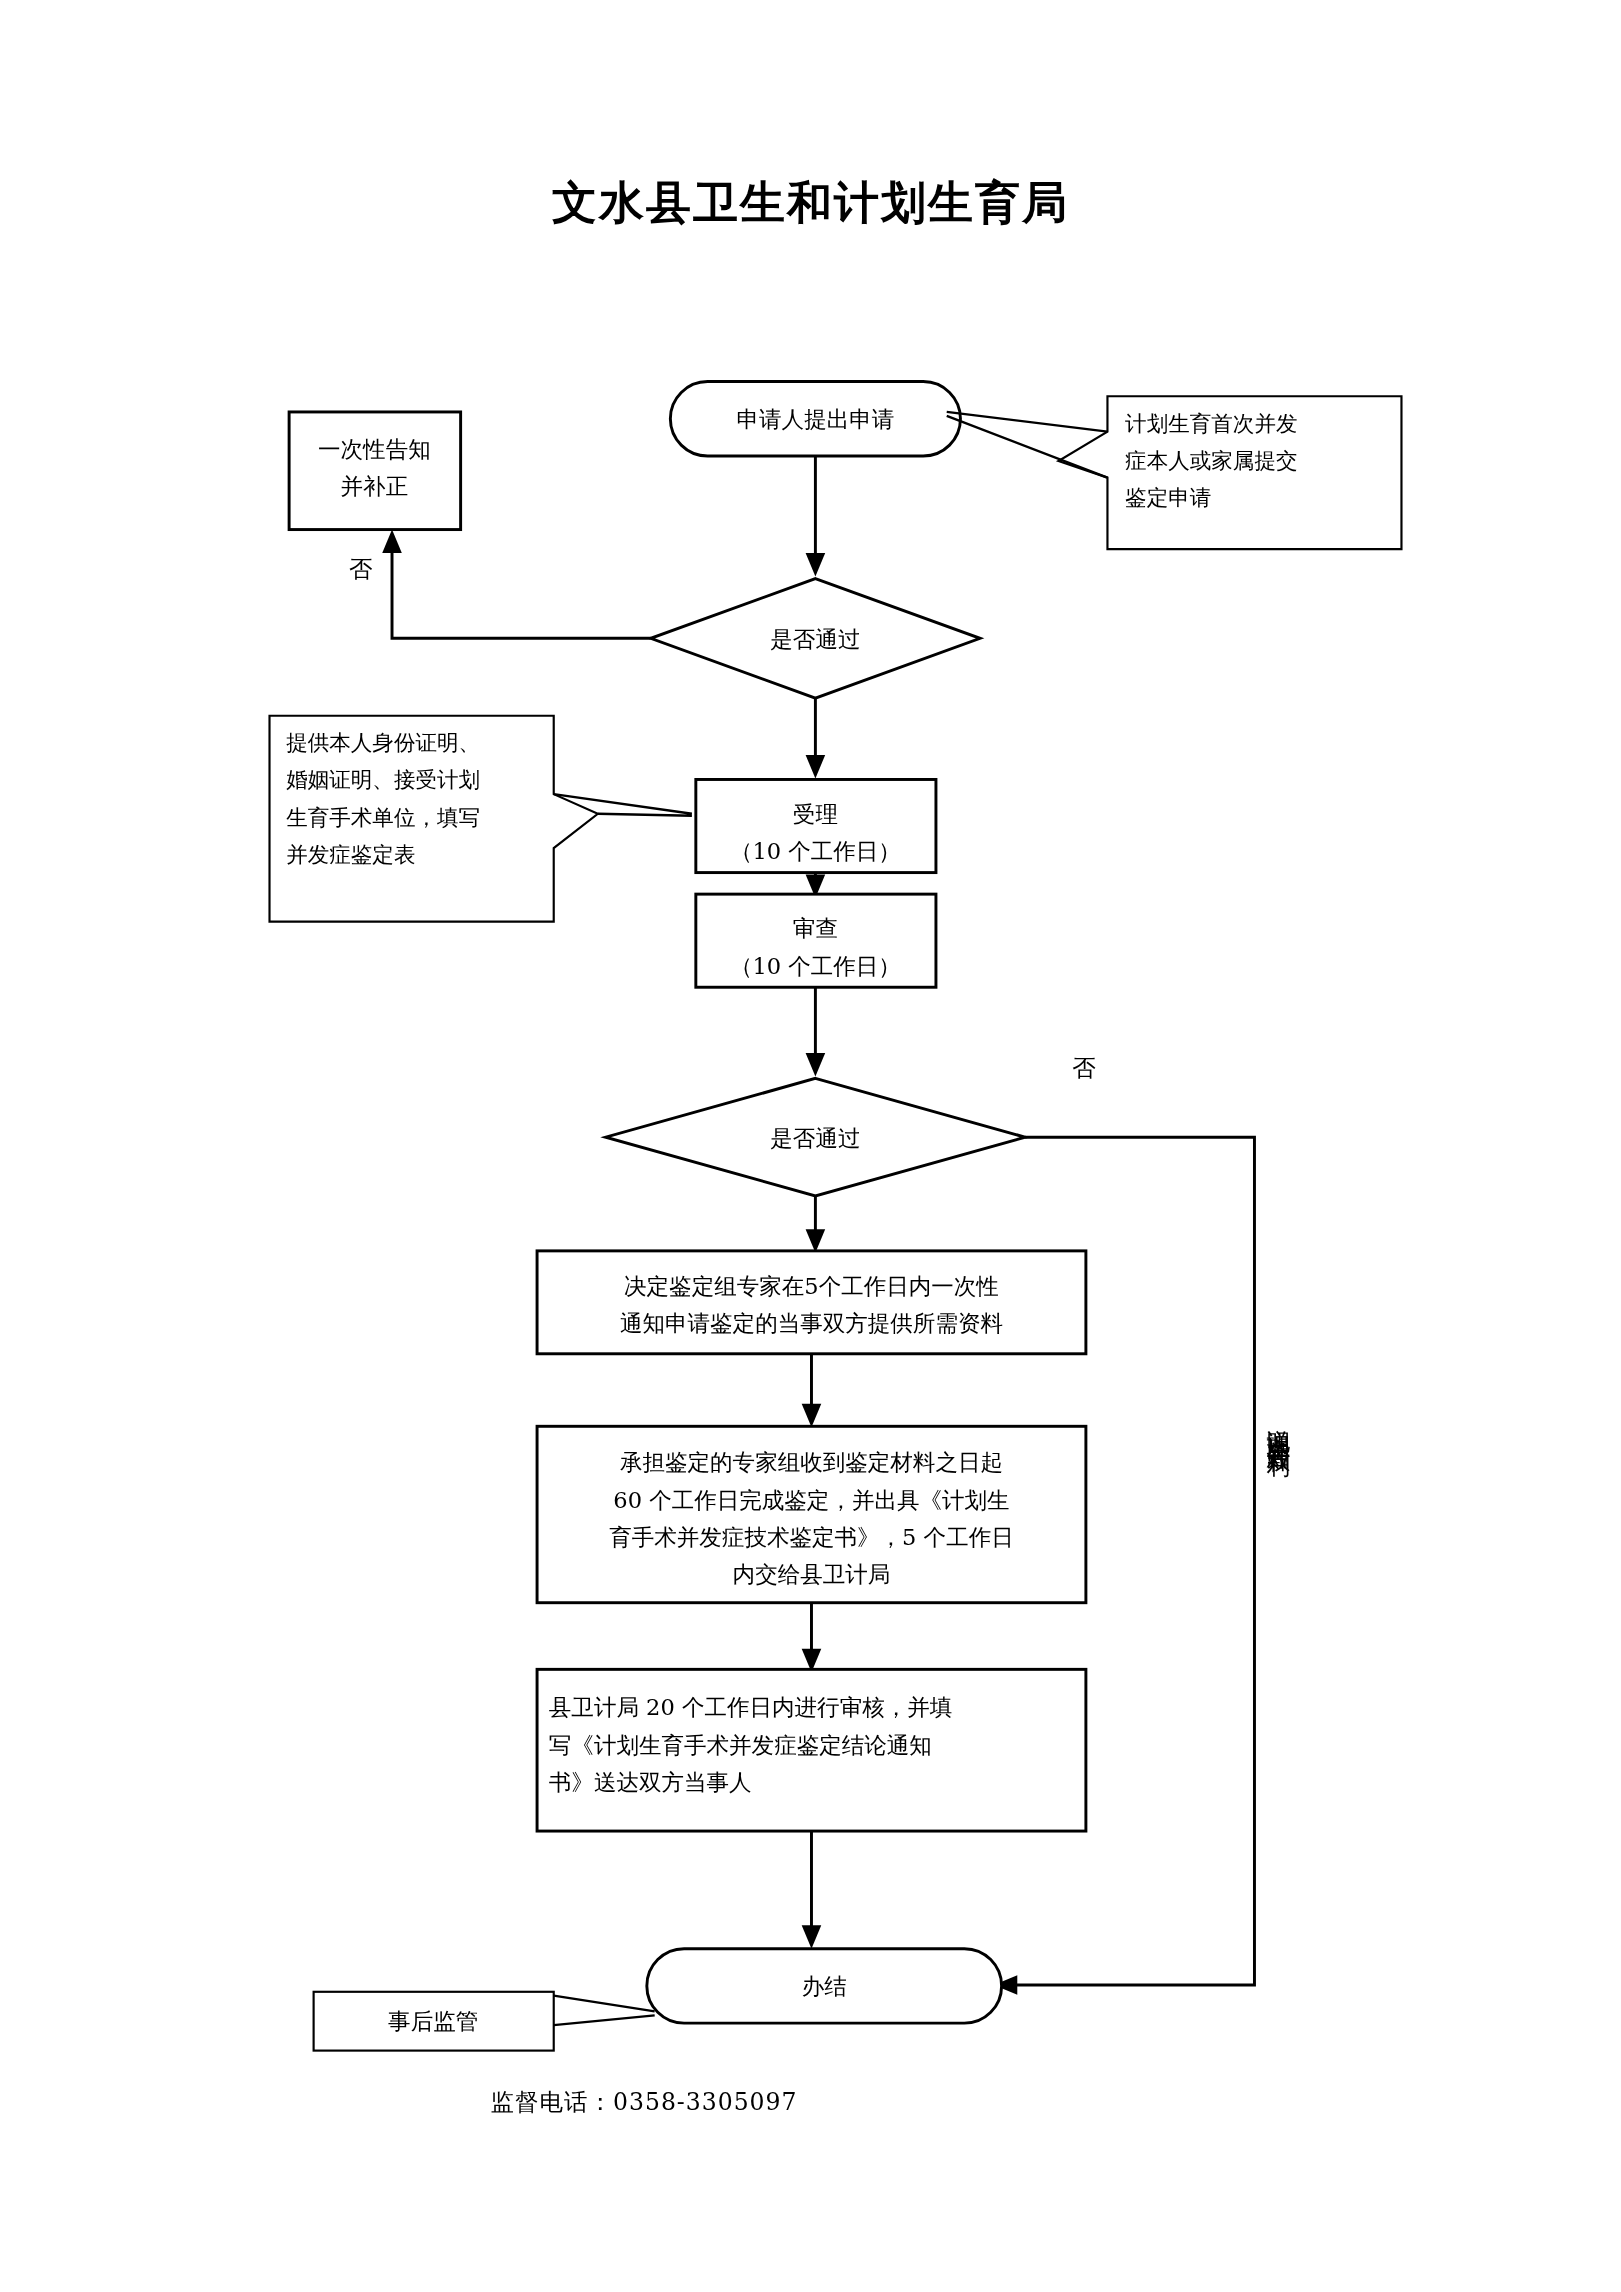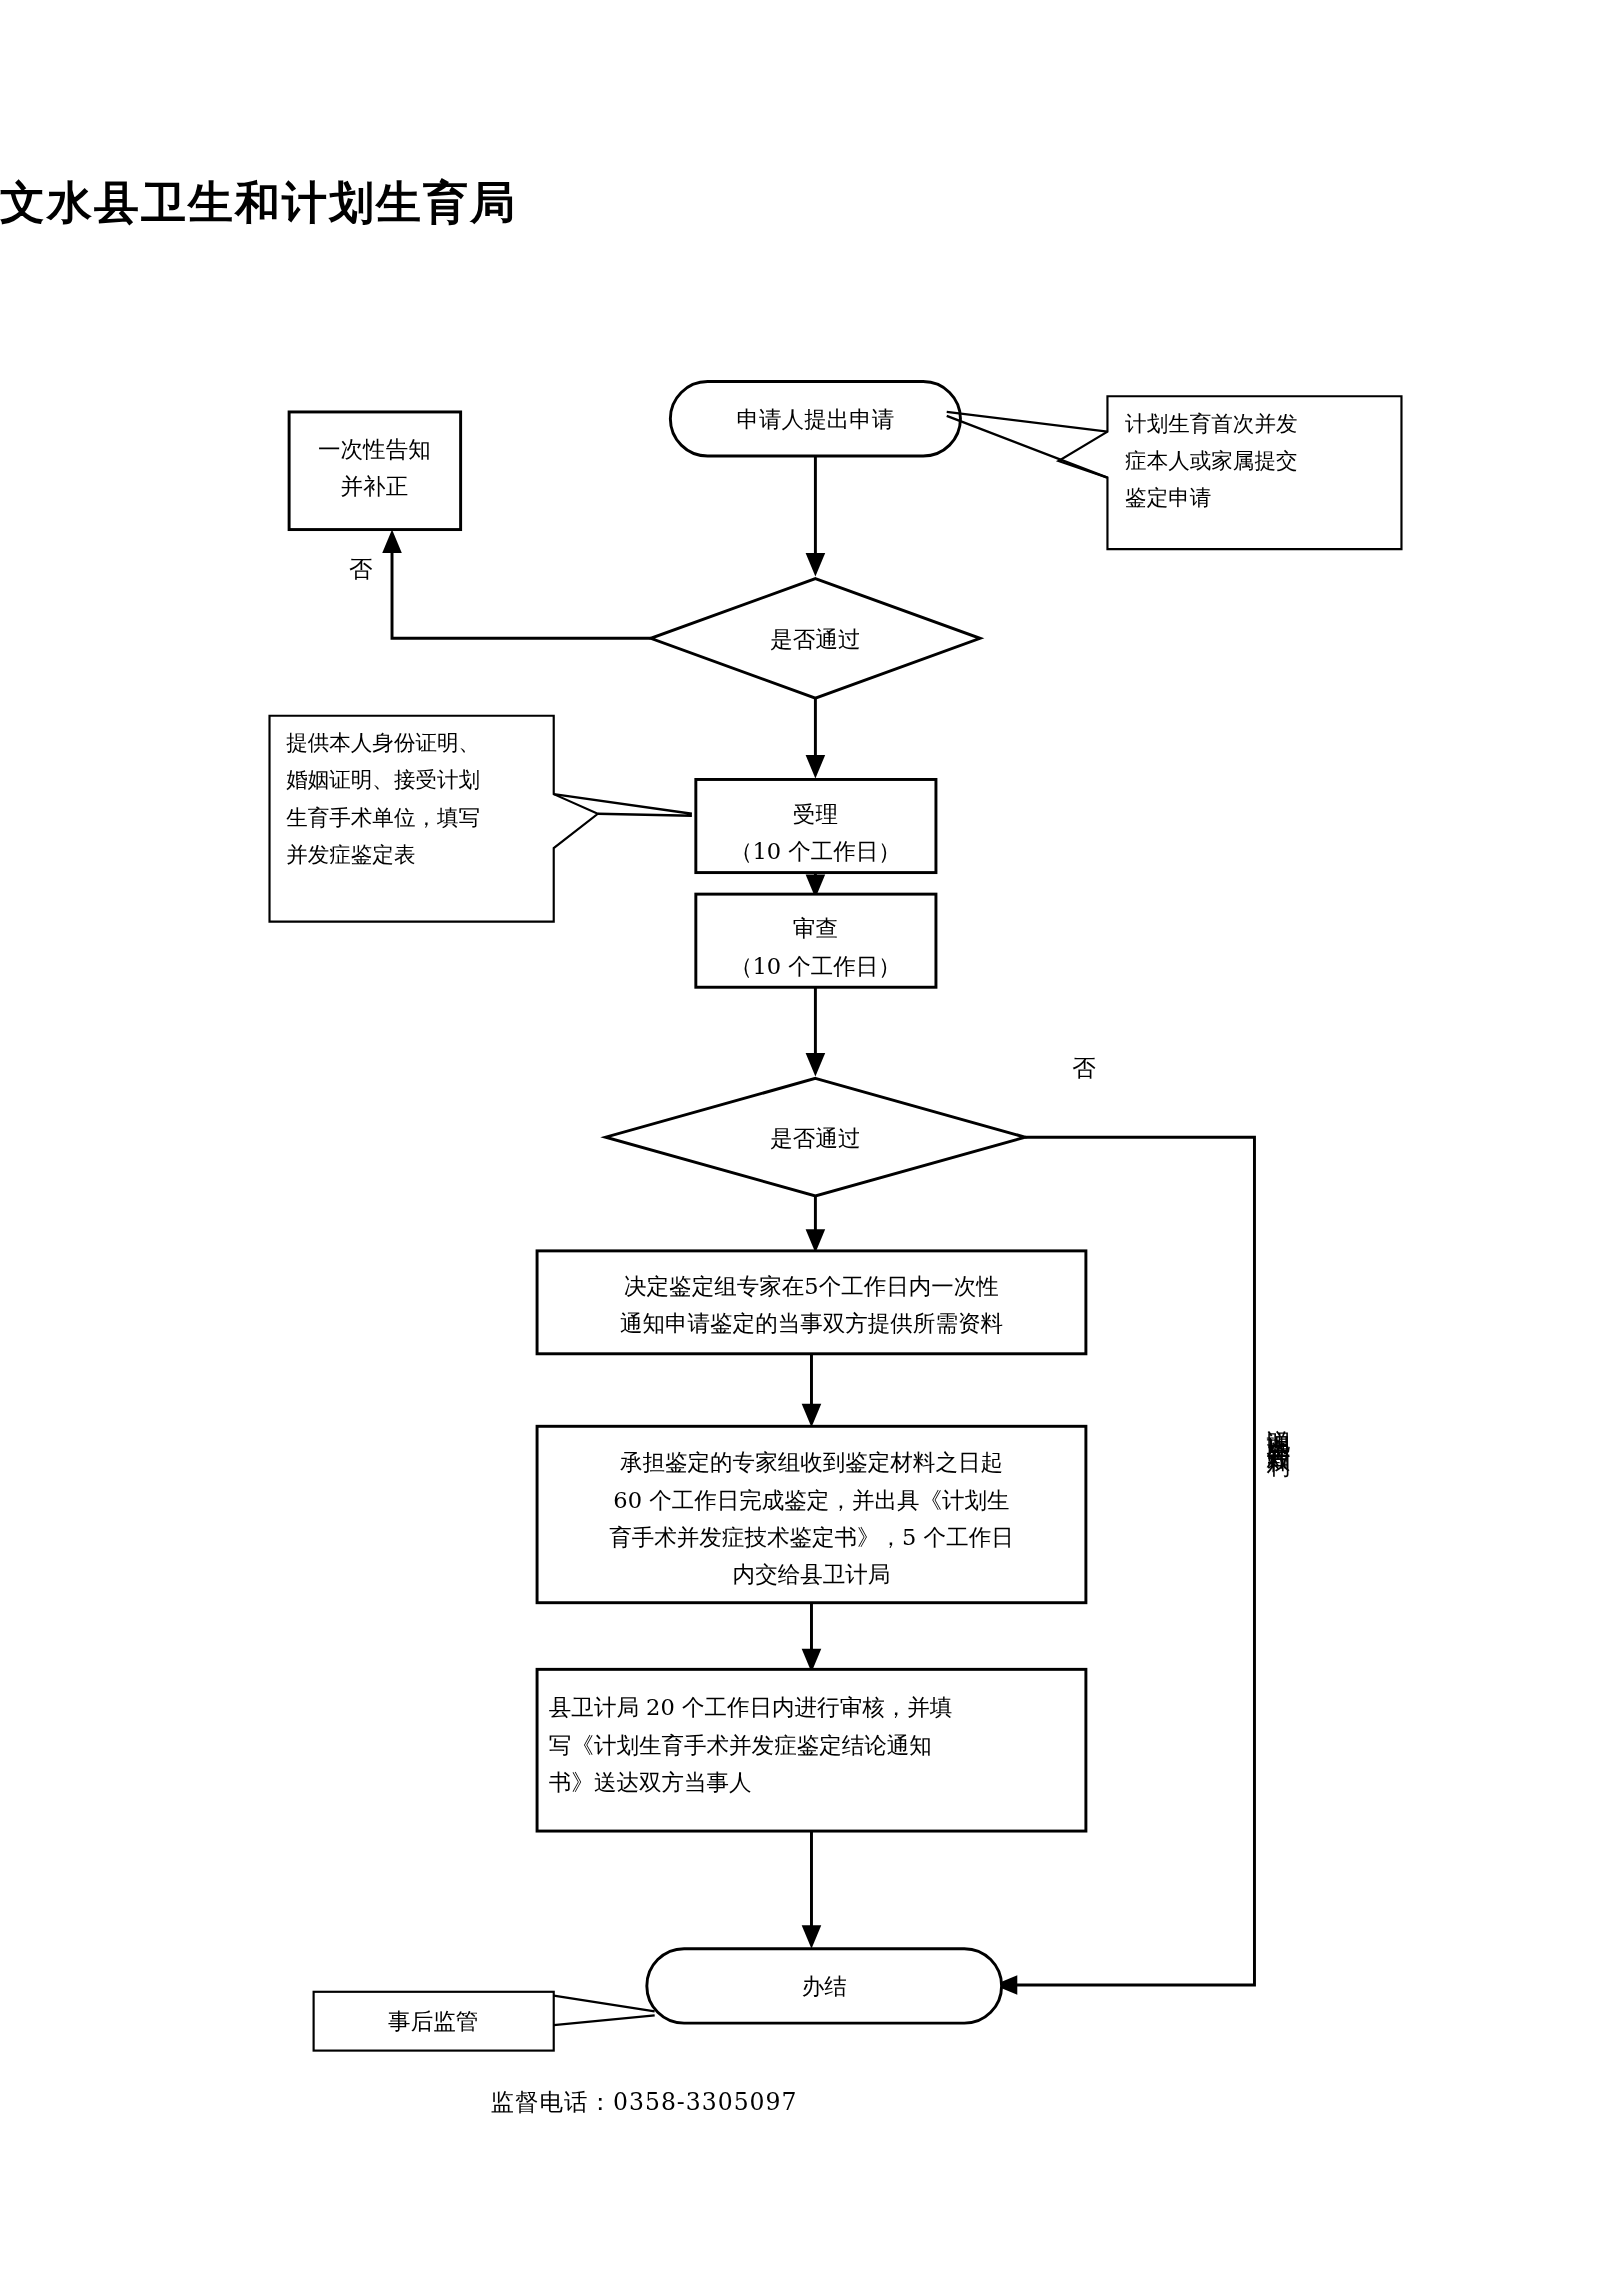--- a/index.html
+++ b/index.html
@@ -19,21 +19,21 @@
     position: absolute;
     left: 0; top: 0;
     width: 1621px;
     height: 2293px;
   }
   .title-wrap {
     position: absolute;
     left: 0;
     top: 172px;
     width: 1621px;
-    text-align: left;
+    text-align: center;
   }
   .title-line {
     font-family: "DejaVu Serif", "Liberation Serif", serif;
     font-weight: bold;
     font-size: 45px;
     letter-spacing: 2px;
     line-height: 61px;
     white-space: nowrap;
   }
   .footer-note {

